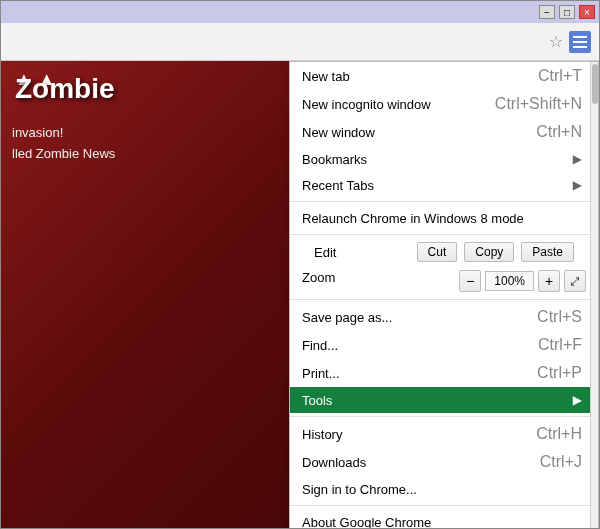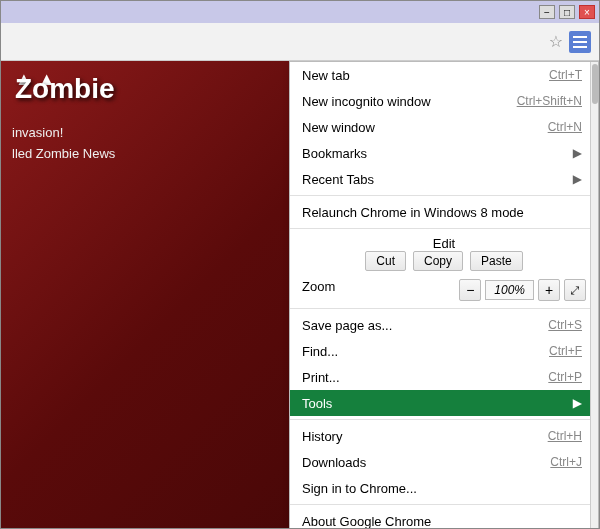--- a/index.html
+++ b/index.html
@@ -161,23 +161,22 @@
       background: #15803d;
       color: white;
     }
 
     .menu-item-label {
       flex: 1;
     }
 
     .menu-item-shortcut {
       color: #888;
-      font-size: 12px;
+      font-size: 16px;
       margin-left: 20px;
-      text-decoration: underline;
     }
 
     .menu-arrow {
       margin-left: 8px;
       font-size: 12px;
       color: #666;
     }
 
     .menu-item.highlighted .menu-arrow {
       color: white;
@@ -188,21 +187,20 @@
       background: #e0e0e0;
       margin: 3px 0;
     }
 
     
     .edit-row {
       display: flex;
       align-items: center;
       padding: 4px 24px;
       min-height: 28px;
-      flex-direction: column;
     }
 
     .edit-row-label {
       flex: 1;
     }
 
     .edit-btn-group {
       display: flex;
       gap: 7px;
     }
@@ -248,21 +246,20 @@
       border-radius: 2px;
     }
 
     .zoom-value {
       border: 1px solid #bbb;
       padding: 2px 8px;
       font-size: 12px;
       min-width: 48px;
       text-align: center;
       background: #f8f8f8;
-      font-style: italic;
     }
 
     .zoom-fullscreen-btn {
       border: 1px solid #bbb;
       background: linear-gradient(to bottom, #f8f8f8, #e8e8e8);
       width: 22px;
       height: 22px;
       display: flex;
       align-items: center;
       justify-content: center;

